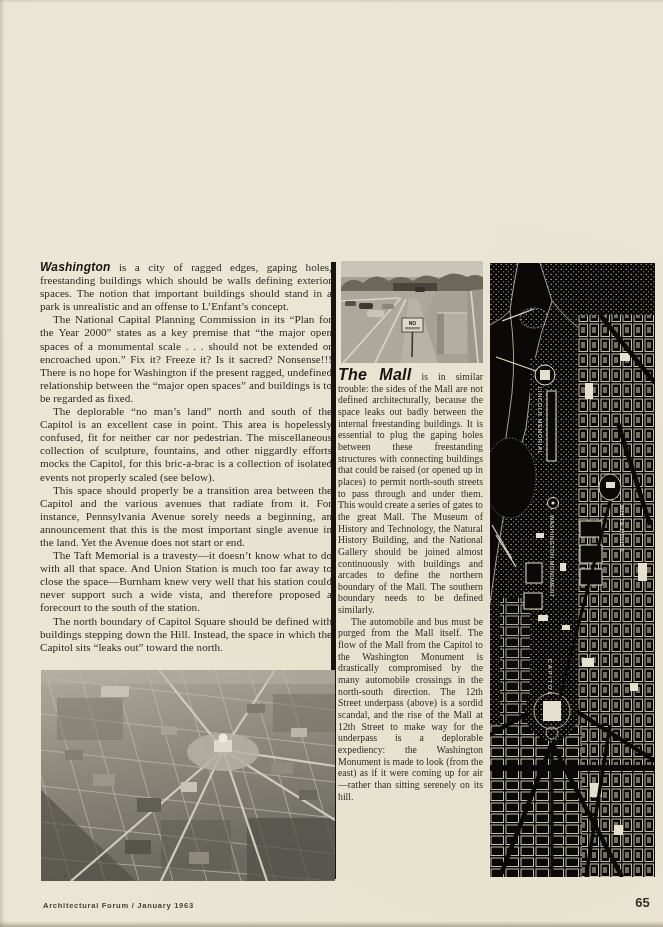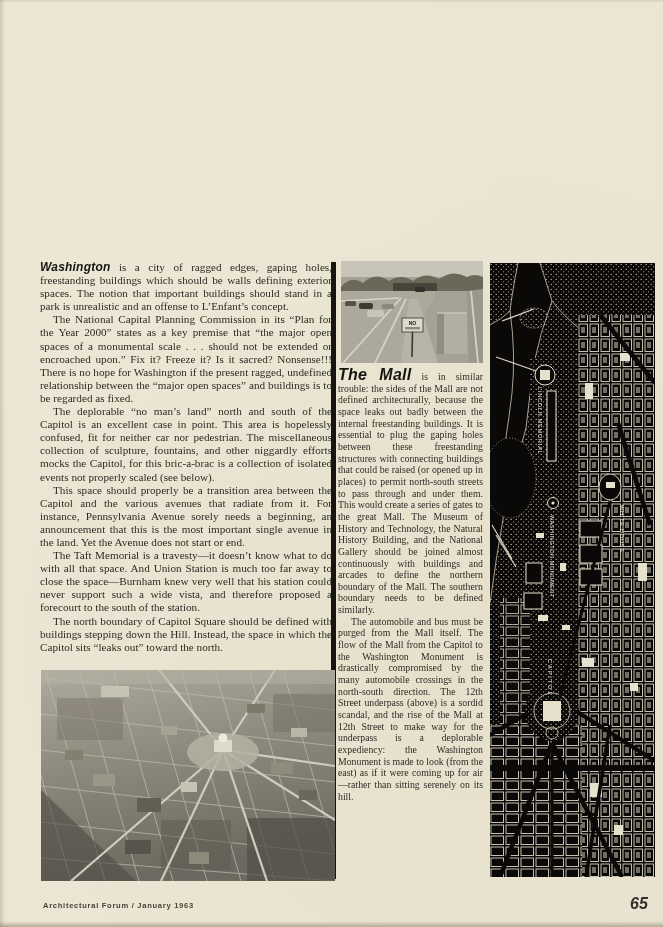--- a/index.html
+++ b/index.html
@@ -29,22 +29,22 @@
 
   .fig{position:absolute;display:block;}
   .fig svg{display:block;}
   .fig-underpass{left:341px;top:261px;}
   .fig-aerial{left:41px;top:670px;}
   .fig-map{left:490px;top:263px;}
 
   .footer-credit{position:absolute;left:43px;top:901px;
         font-family:"Liberation Sans", sans-serif;font-size:7.6px;font-weight:bold;
         letter-spacing:.7px;color:#474337;}
-  .page-number{position:absolute;left:630px;top:895px;width:25px;text-align:left;
-        font-family:"Liberation Sans", sans-serif;font-size:16px;font-weight:bold;color:#33302a;font-style:italic;}
+  .page-number{position:absolute;left:630px;top:895px;width:25px;text-align:center;
+        font-family:"Liberation Sans", sans-serif;font-size:13px;font-weight:bold;color:#33302a;}
   .map-label{font-family:"Liberation Sans", sans-serif;fill:#efeadb;}
 </style>
 </head>
 <body>
 
 <div class="page">
   <div class="edge-top"></div>
 
   <div class="col left-col">
     <p class="first"><span class="lead">Washington</span> <span>is a city of ragged edges, gaping holes, freestanding buildings which should be walls defining exterior spaces. The notion that important buildings should stand in a park is unrealistic and an offense to L’Enfant’s concept.</span></p>

